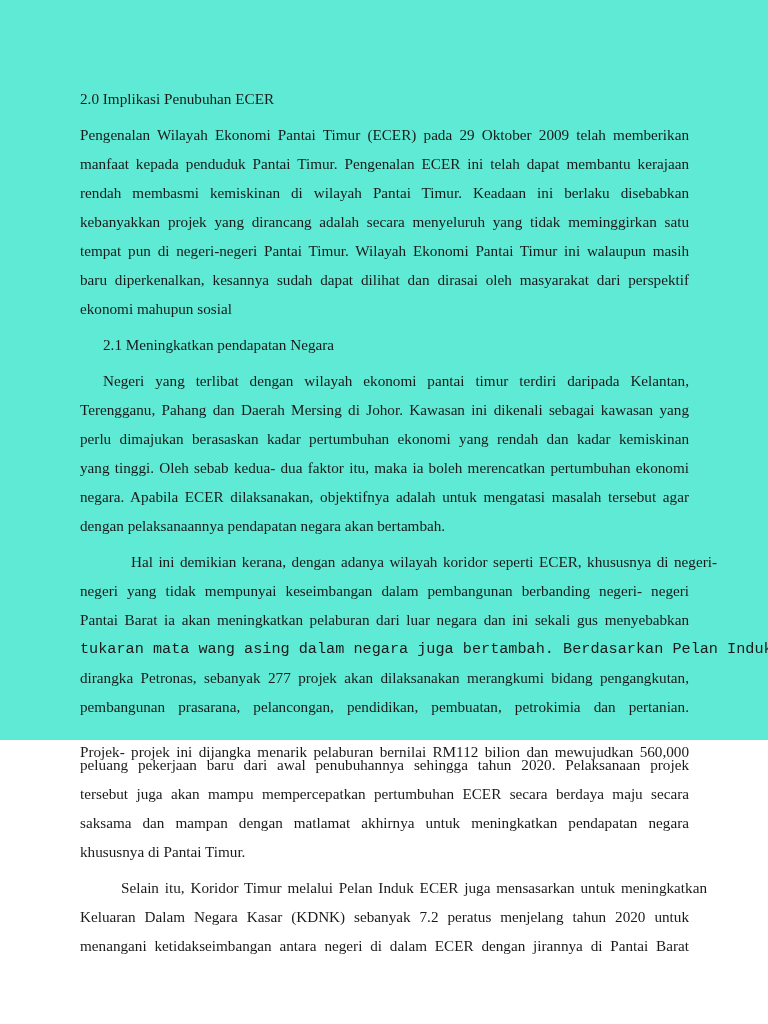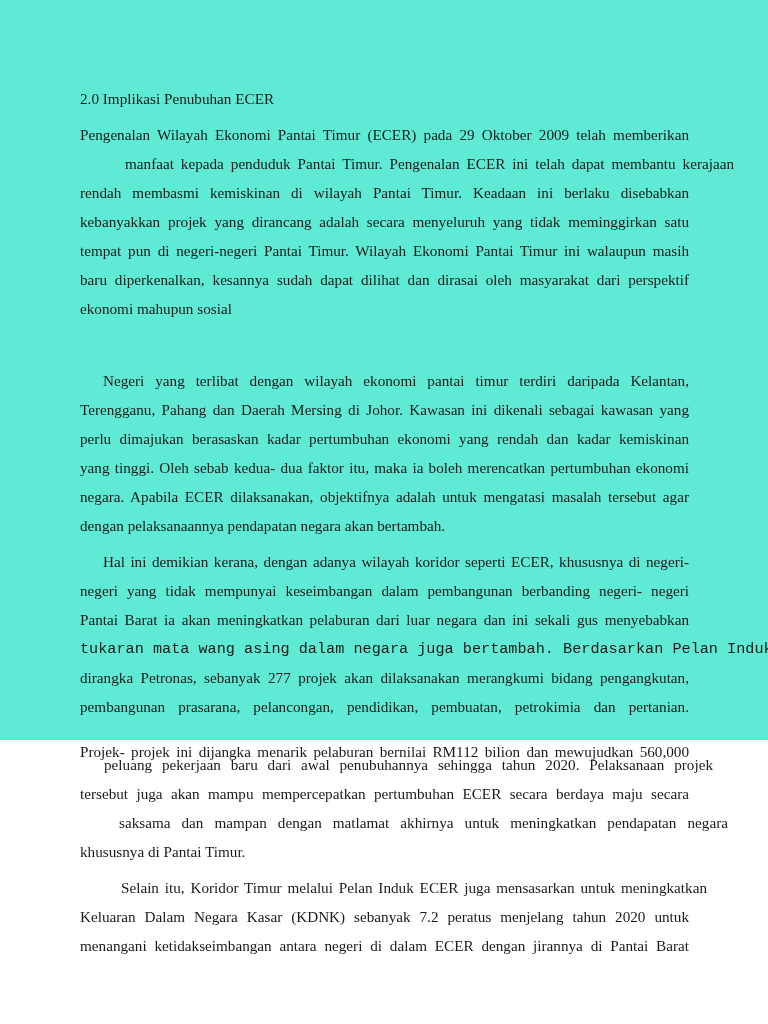--- a/index.html
+++ b/index.html
@@ -45,49 +45,50 @@
 </style>
 </head>
 <body>
 
 <div class="page">
 
   <div class="line heading" style="top:90px;">2.0 Implikasi Penubuhan ECER</div>
 
   <div>
     <div class="line" style="top:126px;">Pengenalan Wilayah Ekonomi Pantai Timur (ECER) pada 29 Oktober 2009 telah memberikan</div>
-    <div class="line" style="top:155px;margin-left:45px;">manfaat kepada penduduk Pantai Timur. Pengenalan ECER ini telah dapat membantu kerajaan</div>
+    <div class="line" style="top:155px;">manfaat kepada penduduk Pantai Timur. Pengenalan ECER ini telah dapat membantu kerajaan</div>
     <div class="line" style="top:184px;">rendah membasmi kemiskinan di wilayah Pantai Timur. Keadaan ini berlaku disebabkan</div>
     <div class="line" style="top:213px;">kebanyakkan projek yang dirancang adalah secara menyeluruh yang tidak meminggirkan satu</div>
     <div class="line" style="top:242px;">tempat pun di negeri-negeri Pantai Timur. Wilayah Ekonomi Pantai Timur ini walaupun masih</div>
     <div class="line" style="top:271px;">baru diperkenalkan, kesannya sudah dapat dilihat dan dirasai oleh masyarakat dari perspektif</div>
     <div class="line last" style="top:300px;">ekonomi mahupun sosial</div>
   </div>
 
+  <div class="line indent heading" style="top:336px;">2.1 Meningkatkan pendapatan Negara</div>
 
   <div>
     <div class="line indent" style="top:372px;">Negeri yang terlibat dengan wilayah ekonomi pantai timur terdiri daripada Kelantan,</div>
     <div class="line" style="top:401px;">Terengganu, Pahang dan Daerah Mersing di Johor. Kawasan ini dikenali sebagai kawasan yang</div>
     <div class="line" style="top:430px;">perlu dimajukan berasaskan kadar pertumbuhan ekonomi yang rendah dan kadar kemiskinan</div>
     <div class="line" style="top:459px;">yang tinggi. Oleh sebab kedua- dua faktor itu, maka ia boleh merencatkan pertumbuhan ekonomi</div>
     <div class="line" style="top:488px;">negara. Apabila ECER dilaksanakan, objektifnya adalah untuk mengatasi masalah tersebut agar</div>
     <div class="line last" style="top:517px;">dengan pelaksanaannya  pendapatan negara akan bertambah.</div>
   </div>
 
   <div>
-    <div class="line indent" style="top:553px;">Hal ini demikian kerana, dengan adanya wilayah koridor seperti ECER, khususnya di negeri-</div>
+    <div class="line indent" style="top:553px;margin-left:28px;">Hal ini demikian kerana, dengan adanya wilayah koridor seperti ECER, khususnya di negeri-</div>
     <div class="line" style="top:582px;">negeri yang tidak mempunyai keseimbangan dalam pembangunan berbanding negeri- negeri</div>
     <div class="line" style="top:611px;">Pantai Barat ia akan meningkatkan pelaburan dari luar negara dan ini sekali gus menyebabkan</div>
     <div class="line" style="top:640px;font-family:Liberation Mono, monospace;">tukaran mata wang asing dalam negara juga bertambah. Berdasarkan Pelan Induk ECER yang</div>
     <div class="line" style="top:669px;">dirangka Petronas, sebanyak 277 projek akan dilaksanakan merangkumi bidang pengangkutan,</div>
     <div class="line" style="top:698px;">pembangunan prasarana, pelancongan, pendidikan, pembuatan,  petrokimia dan pertanian.</div>
     <div class="line" style="top:727px;margin-top:16px;">Projek- projek ini dijangka menarik pelaburan bernilai RM112 bilion dan mewujudkan 560,000</div>
-    <div class="line" style="top:756px;margin-left:24px;">peluang pekerjaan baru dari awal penubuhannya sehingga tahun 2020. Pelaksanaan projek</div>
+    <div class="line" style="top:756px;">peluang pekerjaan baru dari awal penubuhannya sehingga tahun 2020. Pelaksanaan projek</div>
     <div class="line" style="top:785px;">tersebut juga  akan mampu mempercepatkan pertumbuhan ECER secara berdaya maju secara</div>
-    <div class="line" style="top:814px;margin-left:39px;">saksama dan mampan dengan matlamat akhirnya untuk meningkatkan pendapatan negara</div>
+    <div class="line" style="top:814px;">saksama dan mampan dengan matlamat akhirnya untuk meningkatkan pendapatan negara</div>
     <div class="line last" style="top:843px;">khususnya di Pantai Timur.</div>
   </div>
 
   <div>
     <div class="line indent" style="top:879px;margin-left:18px;">Selain itu, Koridor Timur melalui Pelan Induk ECER juga mensasarkan untuk meningkatkan</div>
     <div class="line" style="top:908px;">Keluaran Dalam Negara Kasar (KDNK) sebanyak 7.2 peratus menjelang tahun 2020 untuk</div>
     <div class="line" style="top:937px;">menangani ketidakseimbangan antara negeri di dalam ECER dengan jirannya di Pantai Barat</div>
   </div>
 
 </div>

